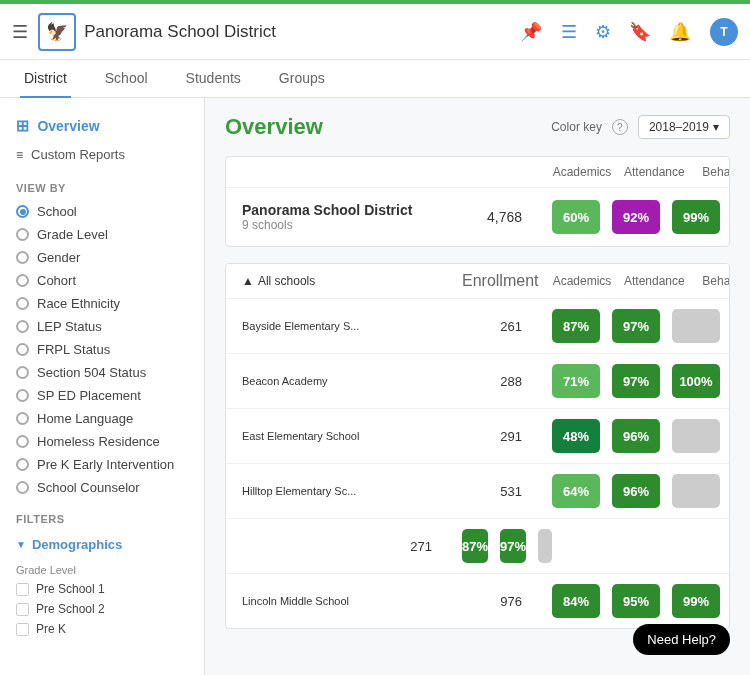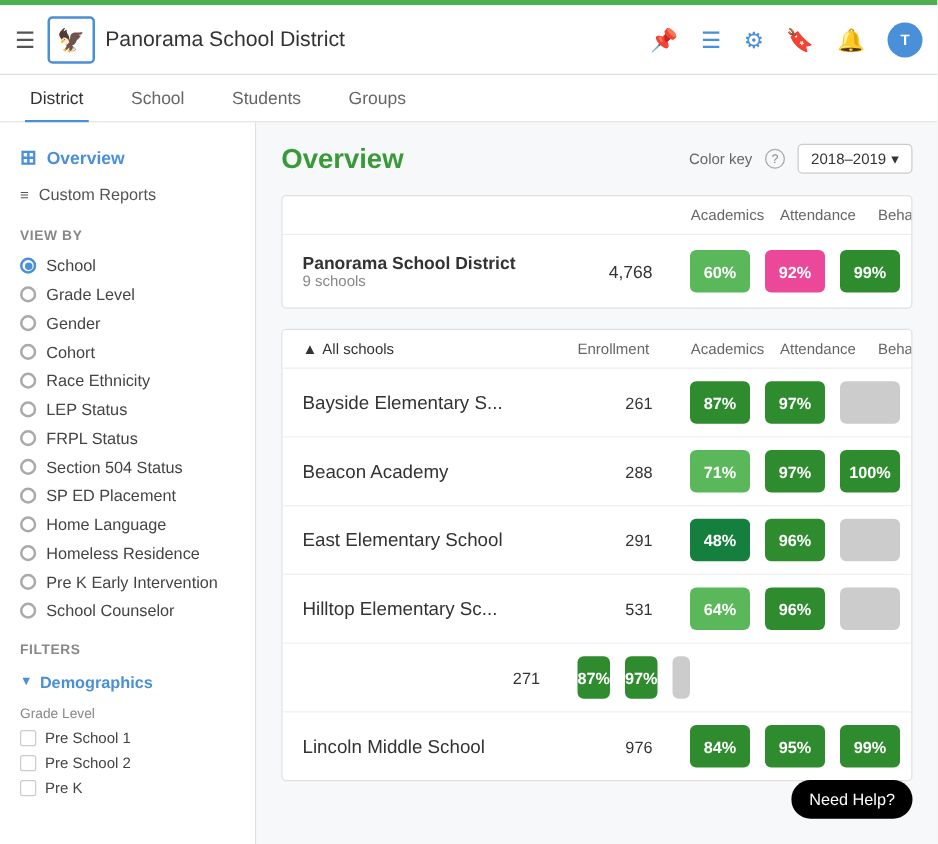--- a/index.html
+++ b/index.html
@@ -114,33 +114,33 @@
     .district-sub { font-size: 12px; color: #888; }
     .district-enrollment { font-size: 14px; color: #333; text-align: right; padding-right: 30px; }
     .metric-badges { display: flex; gap: 12px; justify-content: flex-start; }
     .badge {
       width: 48px; height: 34px; border-radius: 5px; display: flex;
       align-items: center; justify-content: center; font-size: 13px;
       font-weight: 700; color: #fff;
     }
     .badge-green-dark { background: #2e8b2e; }
     .badge-green-mid { background: #5ab85a; }
-    .badge-red { background: #ec4899; }
+    .badge-red { background: #a21caf; }
     .badge-gray { background: #ccc; }
     .badge-yellow { background: #15803d; }
 
     
     .schools-table { background: #fff; border-radius: 4px; border: 1px solid #e0e0e0; overflow: hidden; }
     .table-col-sort { display: flex; align-items: center; gap: 4px; font-size: 12px; color: #333; font-weight: 500; cursor: pointer; }
     .table-row {
       display: grid; grid-template-columns: 220px 90px 1fr;
       padding: 10px 16px; border-bottom: 1px solid #f0f0f0; align-items: center;
     }
     .table-row:last-child { border-bottom: none; }
-    .school-name { font-size: 15px; color: #333; }
+    .school-name { font-size: 11px; color: #333; }
     .school-enrollment { font-size: 13px; color: #333; text-align: right; padding-right: 30px; }
     .row-badges { display: flex; gap: 12px; justify-content: center; }
 
     
     .need-help {
       position: fixed; bottom: 20px; right: 20px;
       background: #000000; color: #fff; border-radius: 20px;
       padding: 8px 14px; font-size: 13px; cursor: pointer; font-weight: 500;
     }
 
@@ -310,21 +310,21 @@
       </div>
     </div>
 
     <div class="schools-table">
 
       <div style="display: grid; grid-template-columns: 220px 90px 1fr; padding: 8px 16px; border-bottom: 1px solid #eee; background: #fff; align-items: center;">
         <div class="table-col-sort">
           <span>▲</span>
           <span> All schools</span>
         </div>
-        <div style="font-size:12px;color:#666;font-weight:500;">Enrollment</div>
+        <div style="font-size:16px;color:#666;font-weight:500;">Enrollment</div>
         <div style="display: flex; gap: 12px; justify-content: center;">
           <div style="font-size:12px;color:#666;width:60px;text-align:center;">Academics</div>
           <div style="font-size:12px;color:#666;width:60px;text-align:center;">Attendance</div>
           <div style="font-size:12px;color:#666;width:60px;text-align:center;">Behavior</div>
 
         </div>
       </div>
 
       <div class="table-row">
         <div class="school-name">Bayside Elementary S...</div>

